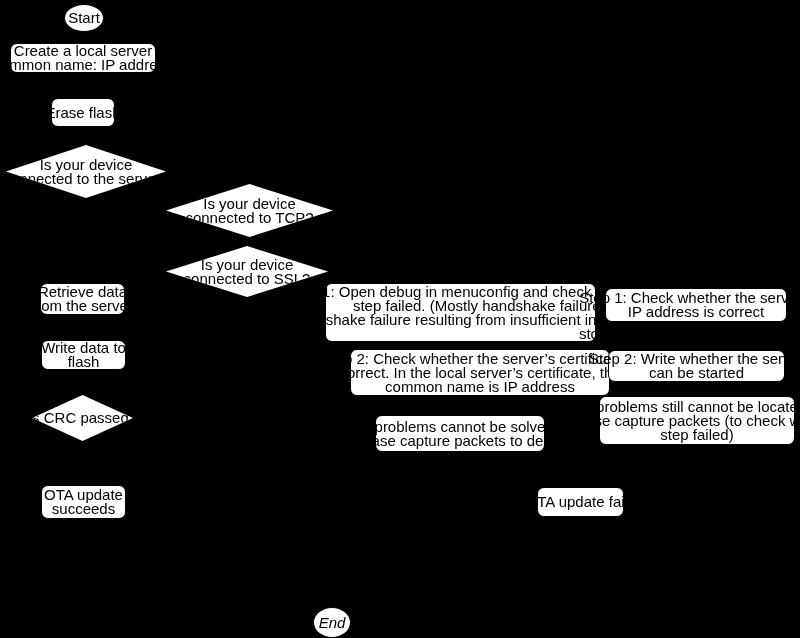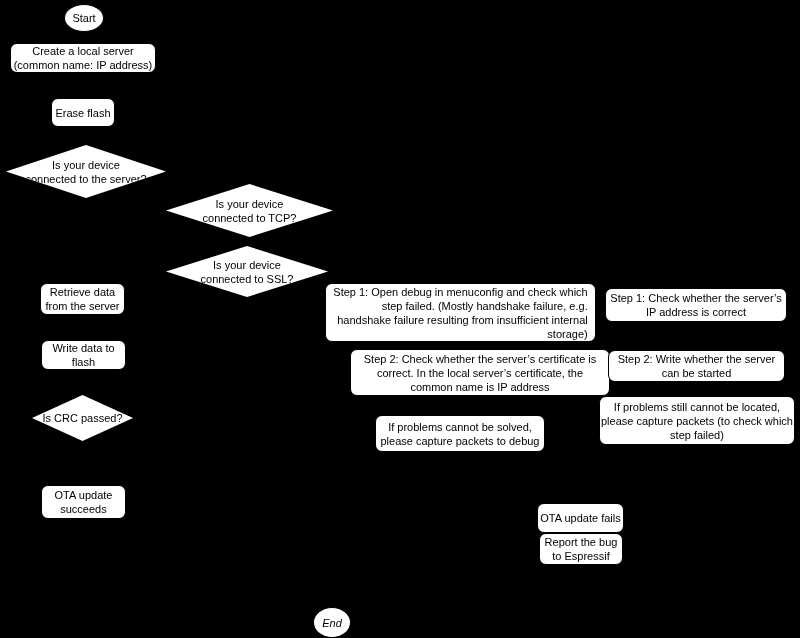--- a/index.html
+++ b/index.html
@@ -13,21 +13,21 @@
     overflow: hidden;
   }
   .node {
     position: absolute;
     background: var(--node-fill, #ffffff);
     color: var(--node-text, #000000);
     display: flex;
     align-items: center;
     justify-content: center;
     text-align: center;
-    font-size: 11px;
+    font-size: 15px;
     line-height: 14px;
     box-sizing: border-box;
   }
   .rounded {
     border-radius: 7px;
     border: 1px solid #000000;
   }
   .ellipse {
     border-radius: 50%;
     border: 1px solid #000000;
@@ -116,26 +116,22 @@
     <span class="label">Step 2: Write whether the server
 can be started</span>
   </div>
 
   <div class="node rounded" style="left:599px; top:396px; width:196px; height:49px;">
     <span class="label">If problems still cannot be located,
 please capture packets (to check which
 step failed)</span>
   </div>
 
-  <div class="node rounded" style="left:537px; top:487px; width:87px; height:30px;margin-top:16px;">
+  <div class="node rounded" style="left:537px; top:487px; width:87px; height:30px;">
     <span class="label">OTA update fails</span>
   </div>
 
-  <div class="node rounded" style="left:539px; top:533px; width:84px; height:32px;">
-    <span class="label">Report the bug
-to Espressif</span>
-  </div>
 
   <div class="node ellipse" style="left:313px; top:607px; width:38px; height:31px;font-style:italic;">
     <span class="label">End</span>
   </div>
 
 </div>
 
 </body></html>

